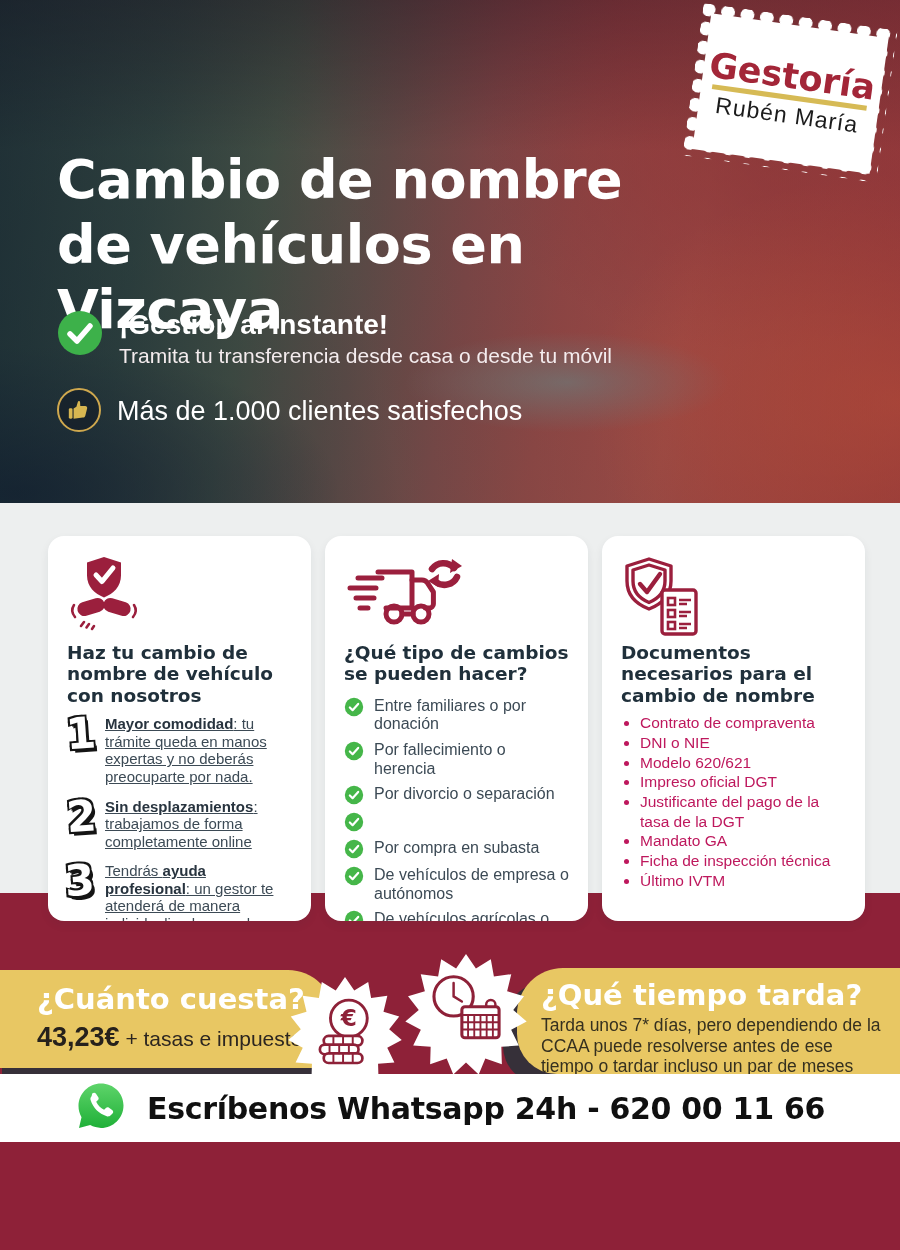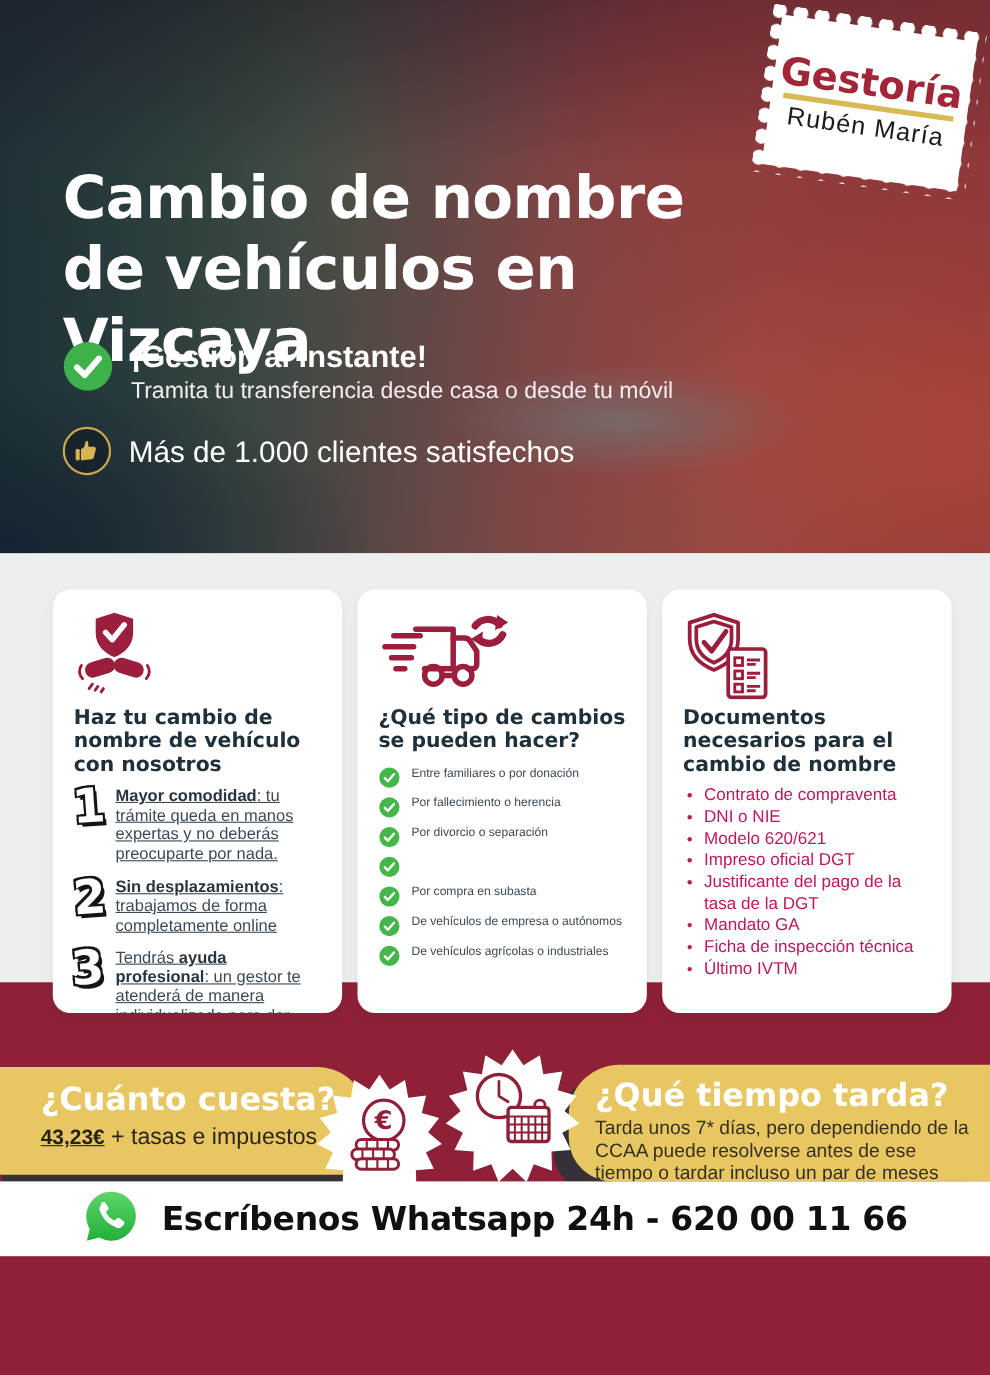--- a/index.html
+++ b/index.html
@@ -71,38 +71,38 @@
   .p-item{display:flex;margin-bottom:12px;}
   .p-num{
     flex:0 0 38px;font-family:"DejaVu Sans",sans-serif;font-size:43px;font-weight:900;line-height:.85;
     color:#fff;transform:rotate(-4deg);
     text-shadow:-2px -2px 0 #151515,2px -2px 0 #151515,-2px 2px 0 #151515,2px 2px 0 #151515,3px 4px 0 #151515;
   }
   .p-text{margin:0;font-size:15px;line-height:1.17;color:#3c4a55;text-decoration:underline;}
   .p-text b{color:#28343f;}
   
   .c-list{list-style:none;margin:12px 0 0;padding:0;}
-  .c-item{display:flex;align-items:flex-start;margin-bottom:7px;font-size:11px;line-height:1.16;color:#3c4a55;}
+  .c-item{display:flex;align-items:flex-start;margin-bottom:7px;font-size:16px;line-height:1.16;color:#3c4a55;}
   .c-item .ck{flex:0 0 20px;margin-right:10px;margin-top:0px;}
   
   .d-list{margin:7px 0 0;padding-left:19px;}
   .d-list li{font-size:15.5px;line-height:1.27;color:#be185d;margin-bottom:0;}
   
   .price-band{
     position:absolute;left:0;top:970px;width:334px;height:98px;z-index:2;
     background:var(--yellow,#e8c763);border-radius:0 46px 22px 0;
     box-shadow:0 12px 0 -2px #363039;
     padding:14px 0 0 37px;
   }
   .band-h{
     margin:0;font-family:"DejaVu Sans","Liberation Sans",sans-serif;
     font-size:29px;font-weight:800;color:#ffffff;line-height:1.05;
   }
   .price-line{margin-top:8px;font-size:21px;color:#2c2620;}
-  .price-line b{font-size:19px;font-weight:800;color:#26211c;text-decoration:underline;}
+  .price-line b{font-size:27px;font-weight:800;color:#26211c;}
   .time-band{
     position:absolute;left:517px;top:968px;width:383px;height:106px;z-index:2;
     background:var(--yellow,#e8c763);border-radius:46px 0 0 40px;
     box-shadow:-16px 12px 0 -2px #363039;
     padding:12px 18px 0 24px;
   }
   .time-body{margin-top:5px;font-size:17.5px;line-height:1.15;color:#35301f;width:345px;}
   .badge{position:absolute;z-index:4;}
   .badge-coins{left:287px;top:976px;width:116px;height:116px;}
   .badge-clock{left:404px;top:953px;width:124px;height:124px;}

